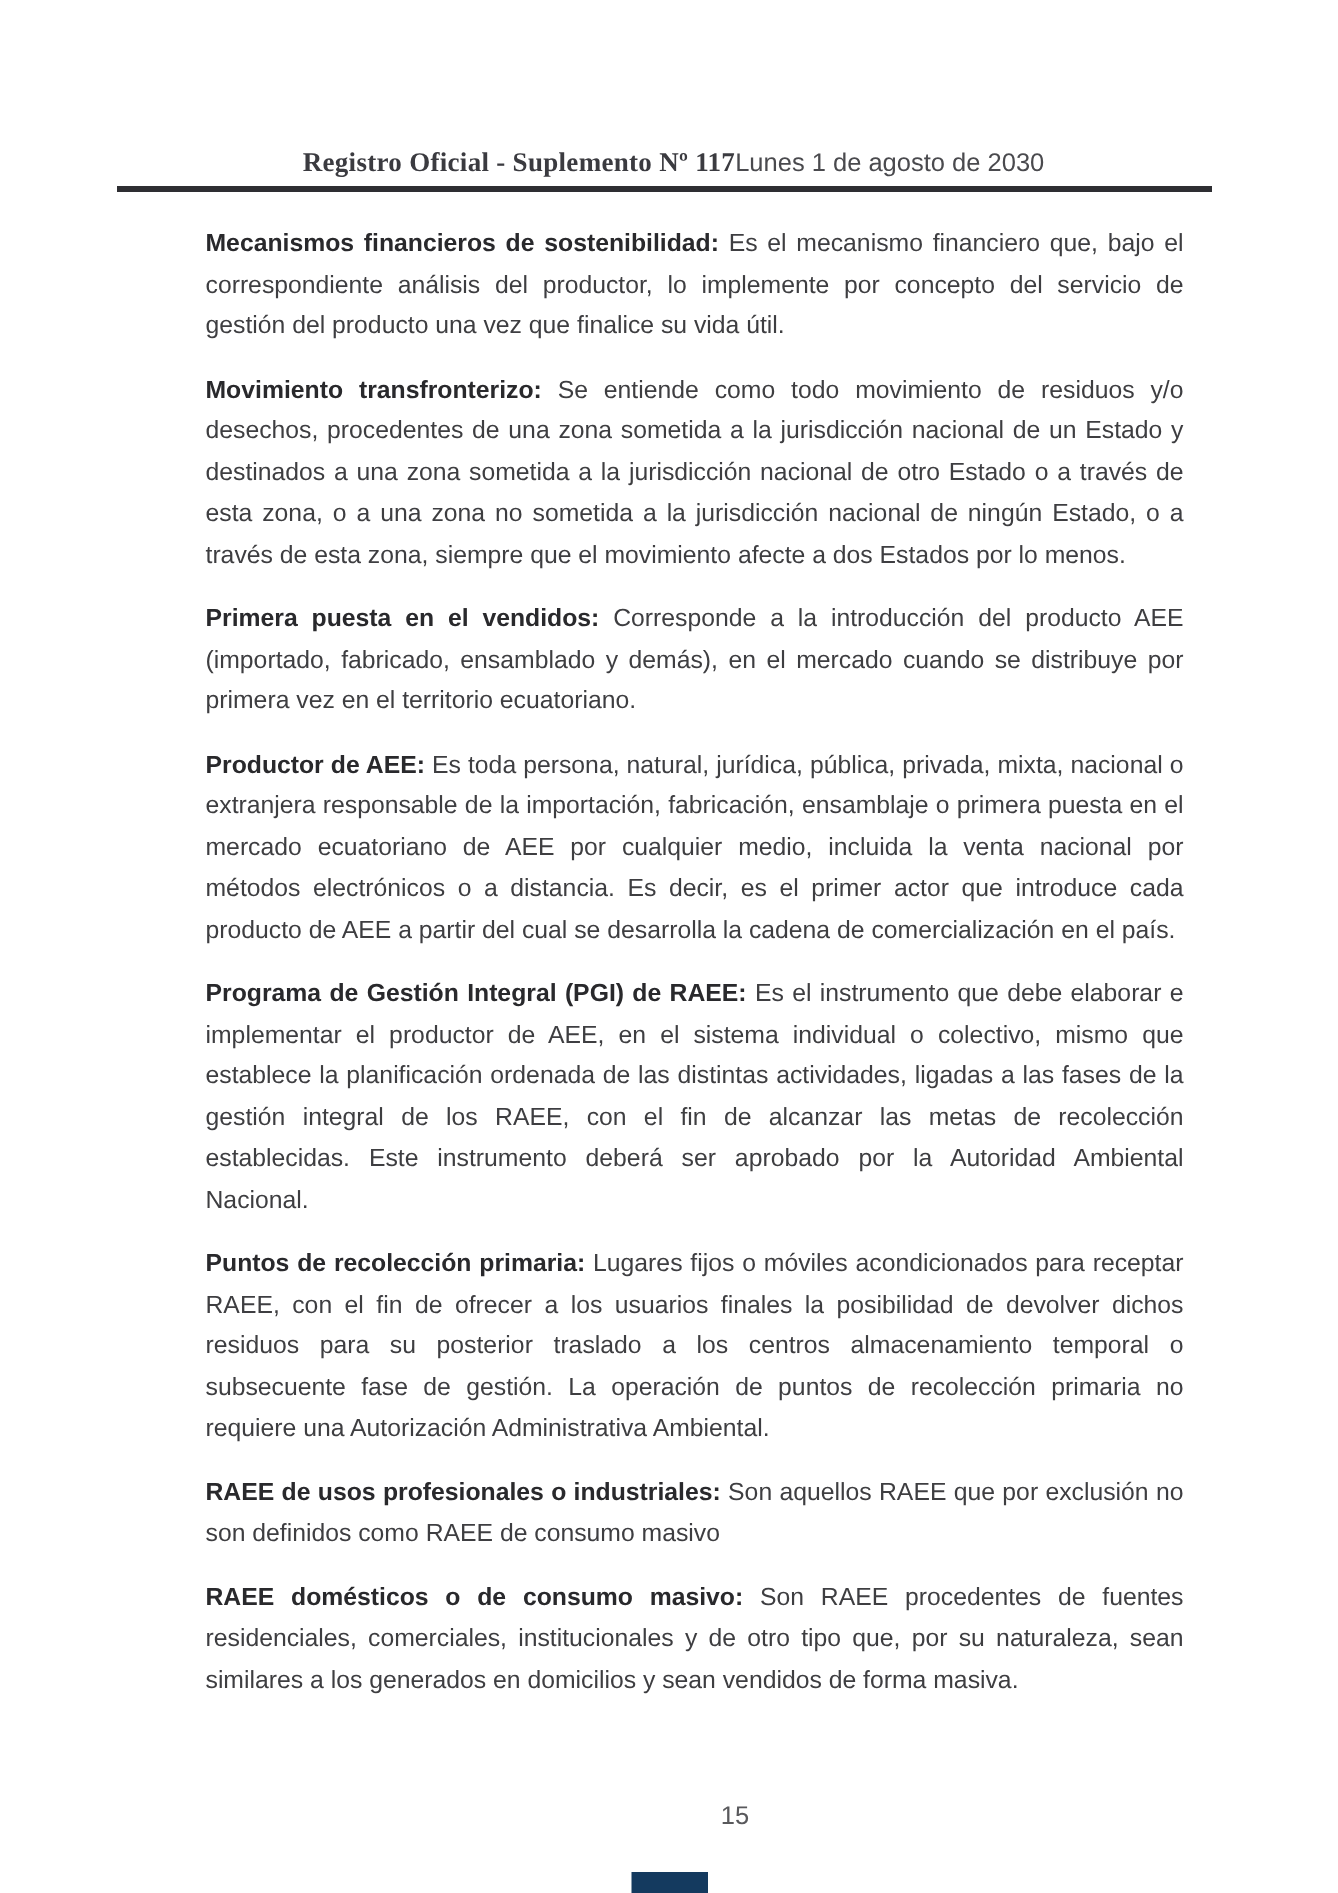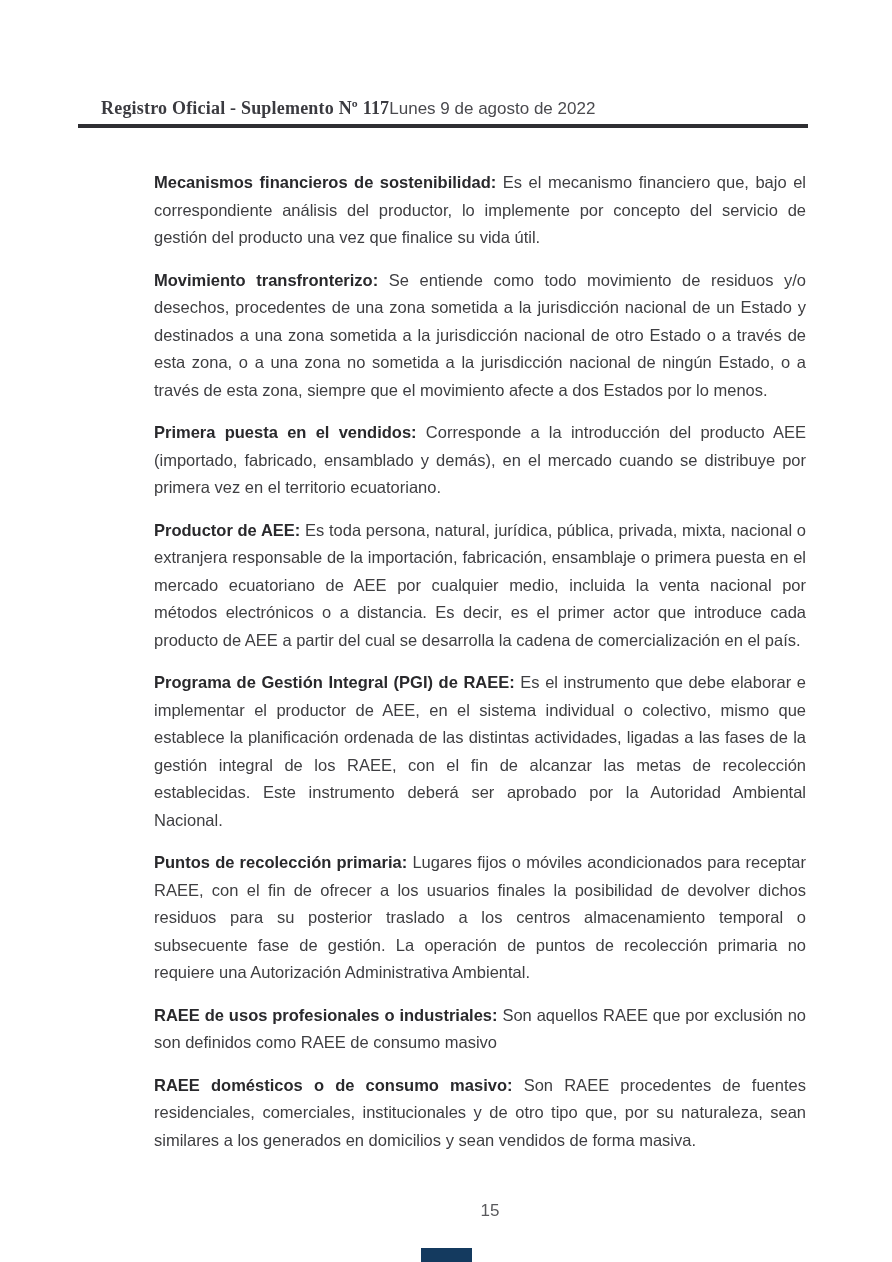--- a/index.html
+++ b/index.html
@@ -8,22 +8,22 @@
     background: #ffffff;
     font-family: "Liberation Sans", sans-serif;
     position: relative;
     overflow: hidden;
   }
   .page { position: absolute; inset: 0; background: #ffffff; }
 
   
   .header {
     position: absolute;
-    left: 89px; width: 730px; top: 98px;
-    display: flex; justify-content: flex-start; align-items: baseline;
+    left: 78px; width: 730px; top: 98px;
+    display: flex; justify-content: center; align-items: baseline;
   }
   .header-left {
     font-family: "Liberation Serif", serif;
     font-weight: bold;
     font-size: 18px;
     color: #3b3b40;
     padding-left: 12px;
     letter-spacing: 0.2px;
   }
   .header-right {
@@ -32,21 +32,21 @@
   }
   .header-rule {
     position: absolute;
     left: 78px; width: 730px; top: 124px; height: 4px;
     background: #2e2e32;
   }
 
   
   .doc-body {
     position: absolute;
-    left: 154px; width: 652px; top: 149px; margin-top: 20px;
+    left: 137px; width: 652px; top: 149px;
   }
   .para {
     margin: 0 0 15px 0;
     font-size: 16.5px;
     line-height: 27.5px;
     color: #3e3e41;
     text-align: justify;
     text-justify: inter-word;
   }
   .para strong {
@@ -70,21 +70,21 @@
     background: #143a5f;
   }
 </style>
 </head>
 <body>
 
 <div class="page">
 
   <div class="header">
     <span class="header-left">Registro Oficial - Suplemento Nº 117</span>
-    <span class="header-right">Lunes 9 de agosto de 2022</span>
+    <span class="header-right">Lunes 1 de agosto de 2030</span>
   </div>
 
   <div class="header-rule"></div>
 
   <main class="doc-body" id="doc-body">
       <p class="para"><strong>Mecanismos financieros de sostenibilidad:</strong><span> Es el mecanismo financiero que, bajo el correspondiente análisis del productor, lo implemente por concepto del servicio de gestión del producto una vez que finalice su vida útil.</span></p>
       <p class="para"><strong>Movimiento transfronterizo:</strong><span> Se entiende como todo movimiento de residuos y/o desechos, procedentes de una zona sometida a la jurisdicción nacional de un Estado y destinados a una zona sometida a la jurisdicción nacional de otro Estado o a través de esta zona, o a una zona no sometida a la jurisdicción nacional de ningún Estado, o a través de esta zona, siempre que el movimiento afecte a dos Estados por lo menos.</span></p>
       <p class="para"><strong>Primera puesta en el vendidos:</strong><span> Corresponde a la introducción del producto AEE (importado, fabricado, ensamblado y demás), en el mercado cuando se distribuye por primera vez en el territorio ecuatoriano.</span></p>
       <p class="para"><strong>Productor de AEE:</strong><span> Es toda persona, natural, jurídica, pública, privada, mixta, nacional o extranjera responsable de la importación, fabricación, ensamblaje o primera puesta en el mercado ecuatoriano de AEE por cualquier medio, incluida la venta nacional por métodos electrónicos o a distancia. Es decir, es el primer actor que introduce cada producto de AEE a partir del cual se desarrolla la cadena de comercialización en el país.</span></p>
       <p class="para"><strong>Programa de Gestión Integral (PGI) de RAEE:</strong><span> Es el instrumento que debe elaborar e implementar el productor de AEE, en el sistema individual o colectivo, mismo que establece la planificación ordenada de las distintas actividades, ligadas a las fases de la gestión integral de los RAEE, con el fin de alcanzar las metas de recolección establecidas. Este instrumento deberá ser aprobado por la Autoridad Ambiental Nacional.</span></p>

